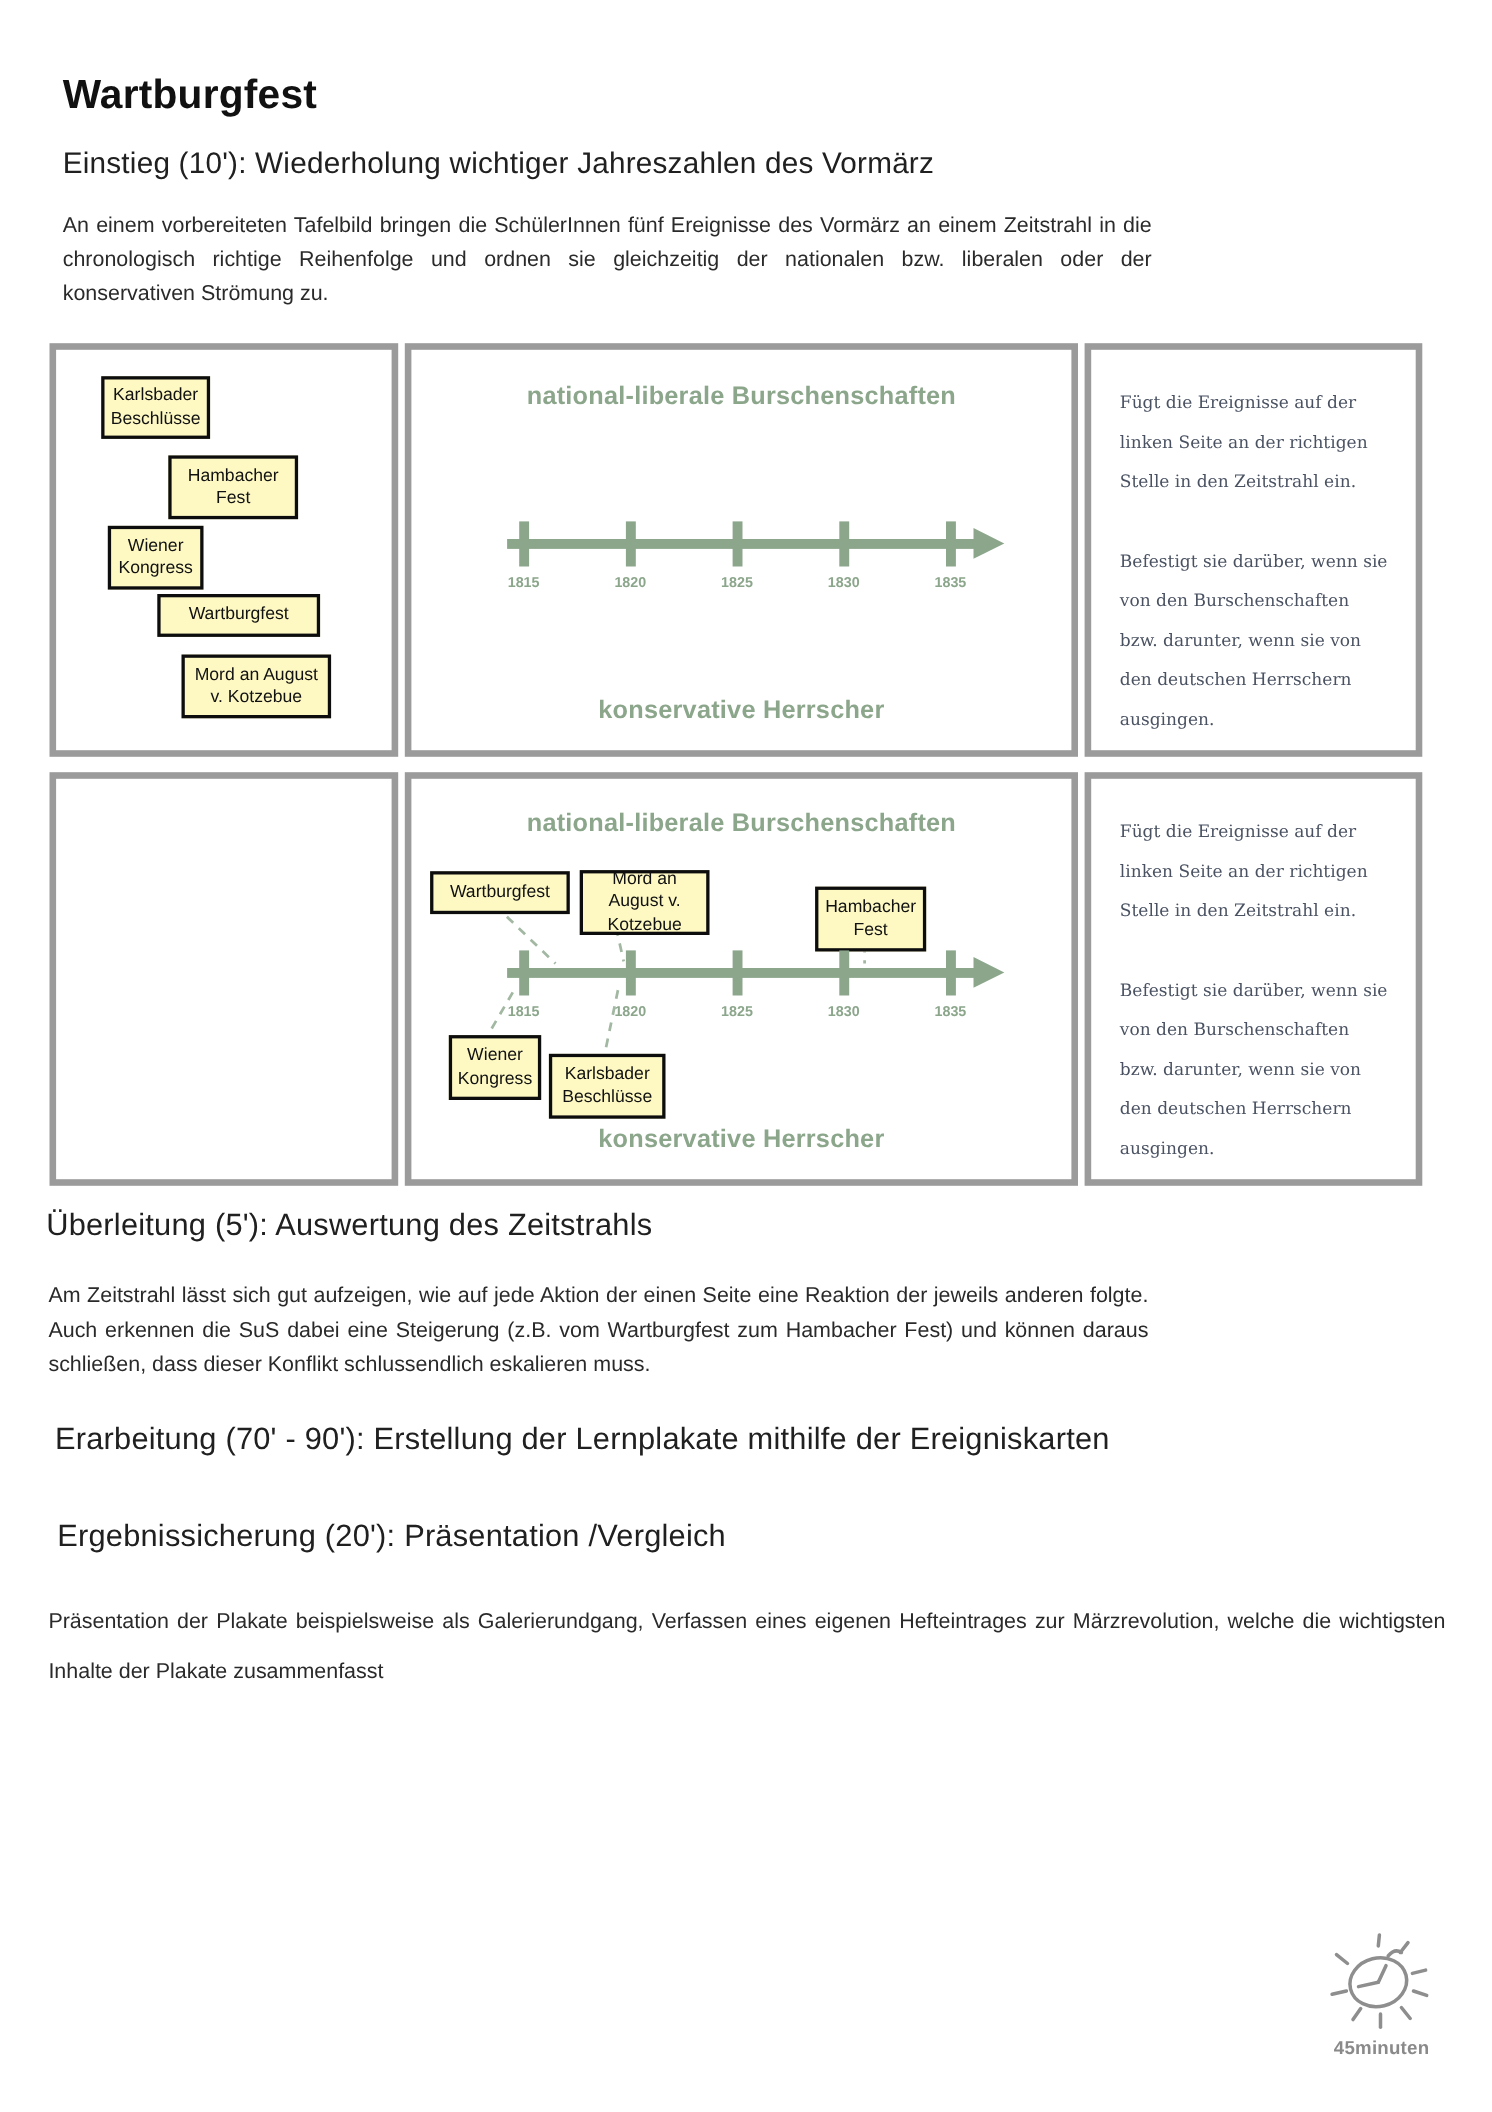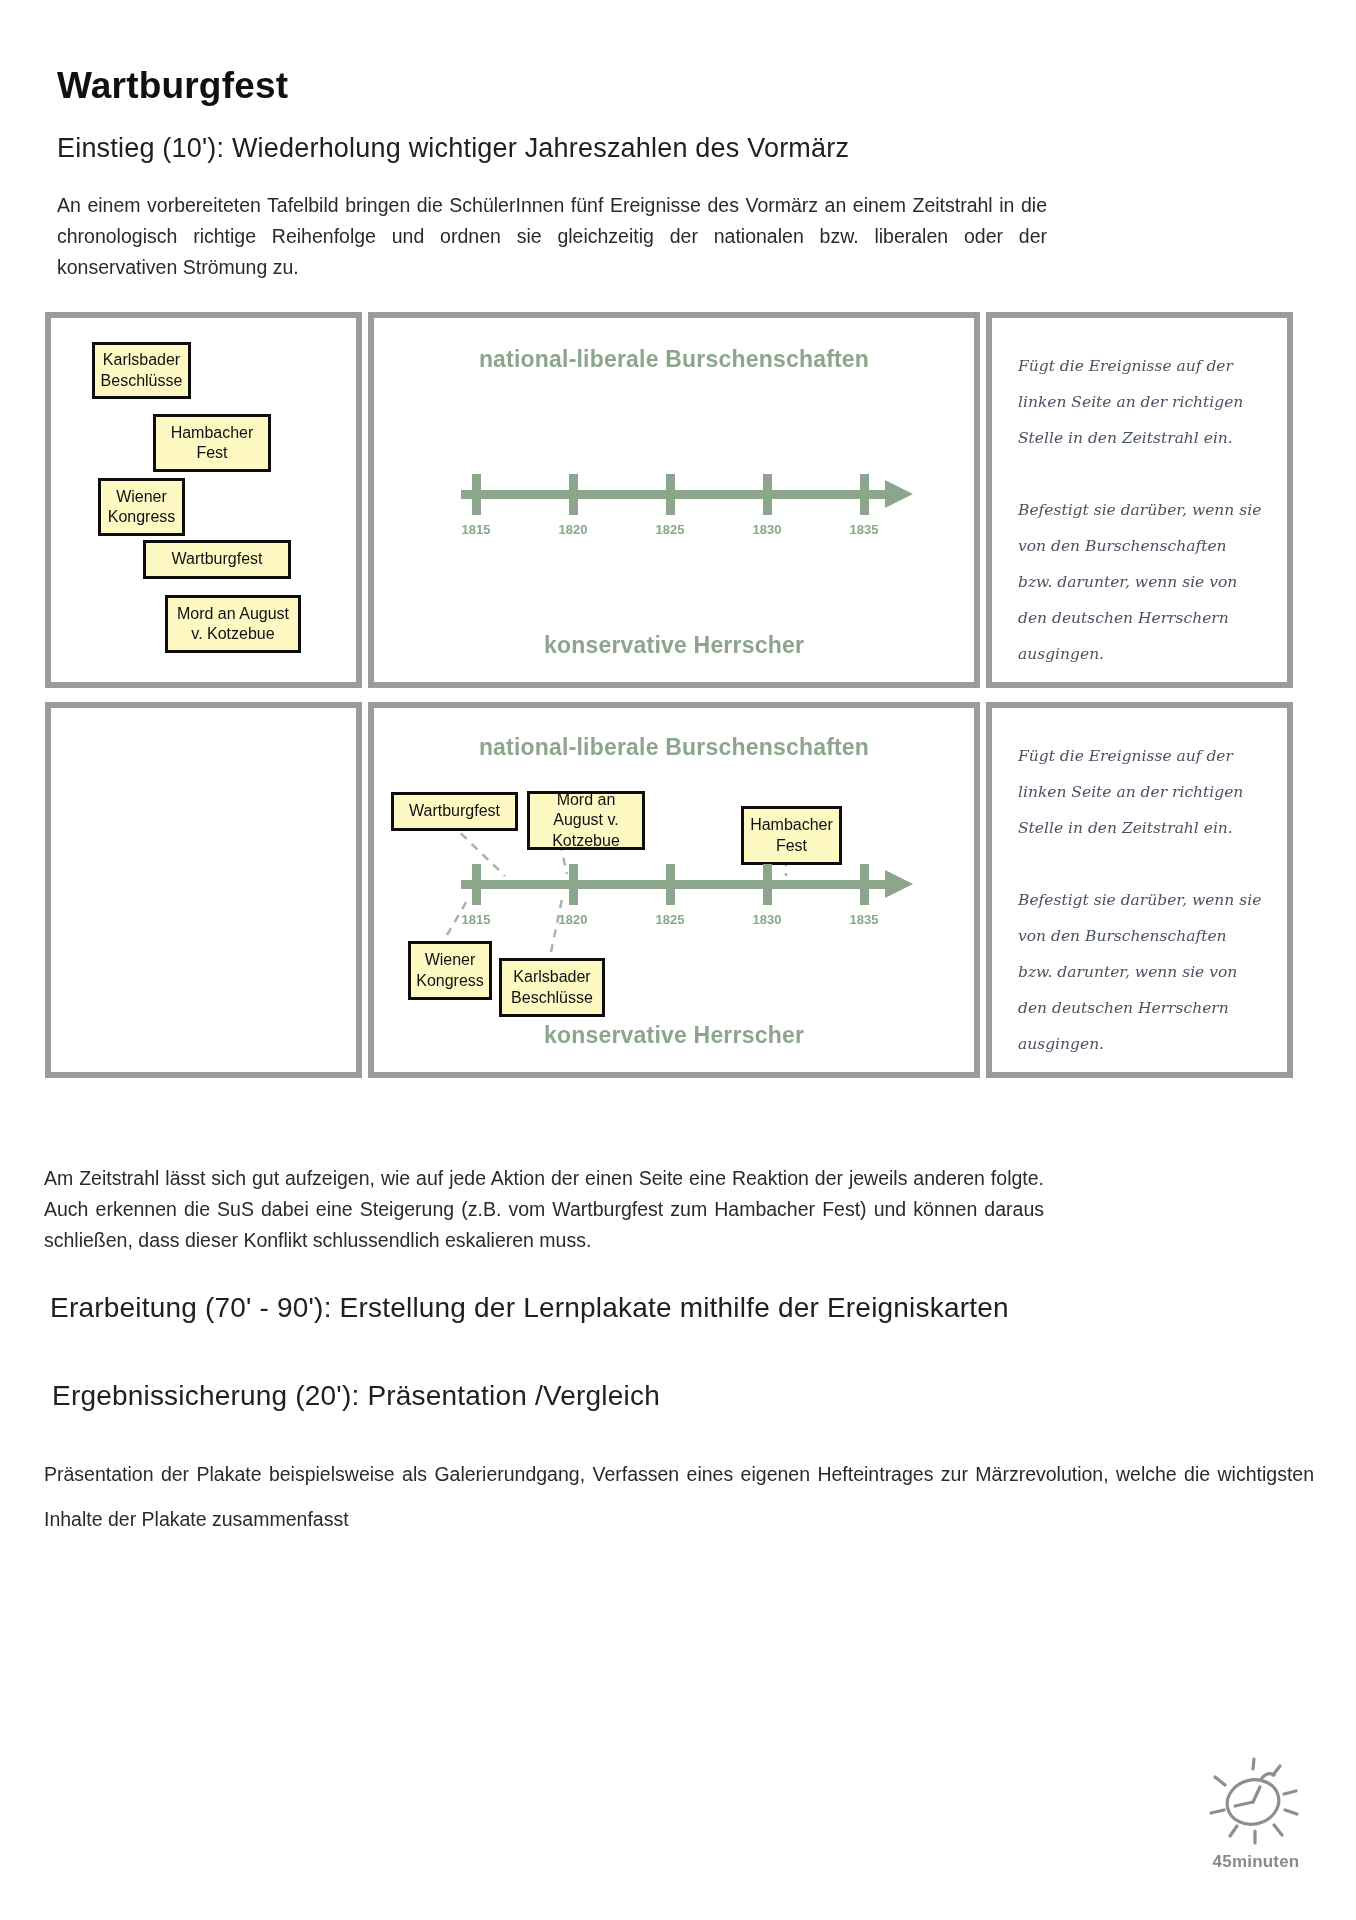--- a/index.html
+++ b/index.html
@@ -32,21 +32,21 @@
   .tl-arrow{position:absolute;left:511px;top:162px;width:0;height:0;
             border-left:28px solid #8CA68C;border-top:14px solid transparent;
             border-bottom:14px solid transparent;}
   .tl-year{position:absolute;top:204px;width:60px;text-align:center;font-weight:700;
            font-size:13px;color:#8CA68C;}
 
   .connector-svg{position:absolute;left:0;top:0;width:100%;height:100%;}
 
   
   .script-text{position:absolute;left:0;top:0;width:100%;height:100%;box-sizing:border-box;
-               padding:30px 24px 0 26px;font-family:"DejaVu Serif",serif;font-style:italic;
+               padding:30px 24px 0 26px;font-family:"DejaVu Serif",serif;
                color:#4A5262;font-size:15.5px;line-height:36px;}
   .script-text p{margin:0 0 36px 0;}
 
   
   .logo-wrap{position:absolute;left:1196px;top:1752px;width:120px;height:125px;}
   .logo-text{position:absolute;left:0;top:100px;width:120px;text-align:center;
              font-weight:700;font-size:17px;color:#8A8A8A;letter-spacing:.2px;}
 </style>
 </head>
 <body>
@@ -139,20 +139,21 @@
     </div>
 
     <div class="panel panel-right">
       <div class="script-text">
         <p>Fügt die Ereignisse auf der linken Seite an der richtigen Stelle in den Zeitstrahl ein.</p>
         <p>Befestigt sie darüber, wenn sie von den Burschenschaften bzw. darunter, wenn sie von den deutschen Herrschern ausgingen.</p>
       </div>
     </div>
   </div>
 
+  <div class="sec-heading" style="left:42px;top:1098px;font-size:28px;">Überleitung (5'): Auswertung des Zeitstrahls</div>
 
   <div class="para" style="left:44px;top:1163px;width:1000px;">Am Zeitstrahl lässt sich gut aufzeigen, wie auf jede Aktion der einen Seite eine Reaktion der jeweils anderen folgte. Auch erkennen die SuS dabei eine Steigerung (z.B. vom Wartburgfest zum Hambacher Fest) und können daraus schließen, dass dieser Konflikt schlussendlich eskalieren muss.</div>
 
   <div class="sec-heading" style="left:50px;top:1292px;font-size:28px;">Erarbeitung (70' - 90'): Erstellung der Lernplakate mithilfe der Ereigniskarten</div>
 
   <div class="sec-heading" style="left:52px;top:1380px;font-size:28px;">Ergebnissicherung (20'): Präsentation /Vergleich</div>
 
   <div class="para" style="left:44px;top:1452px;width:1270px;line-height:45px;">Präsentation der Plakate beispielsweise als Galerierundgang, Verfassen eines eigenen Hefteintrages zur Märzrevolution, welche die wichtigsten Inhalte der Plakate zusammenfasst</div>
 
   <div class="logo-wrap">

